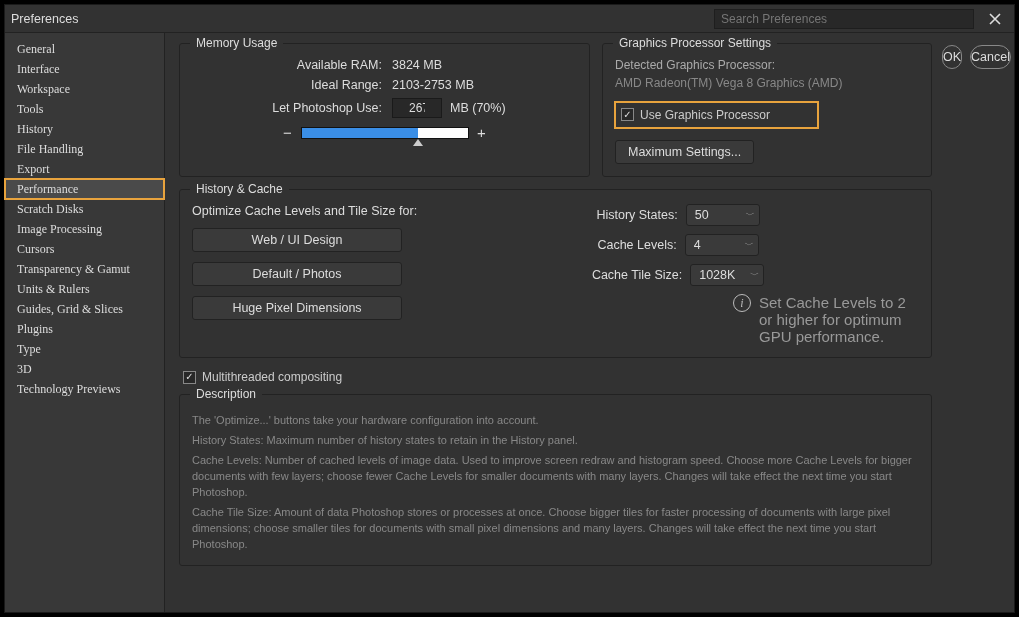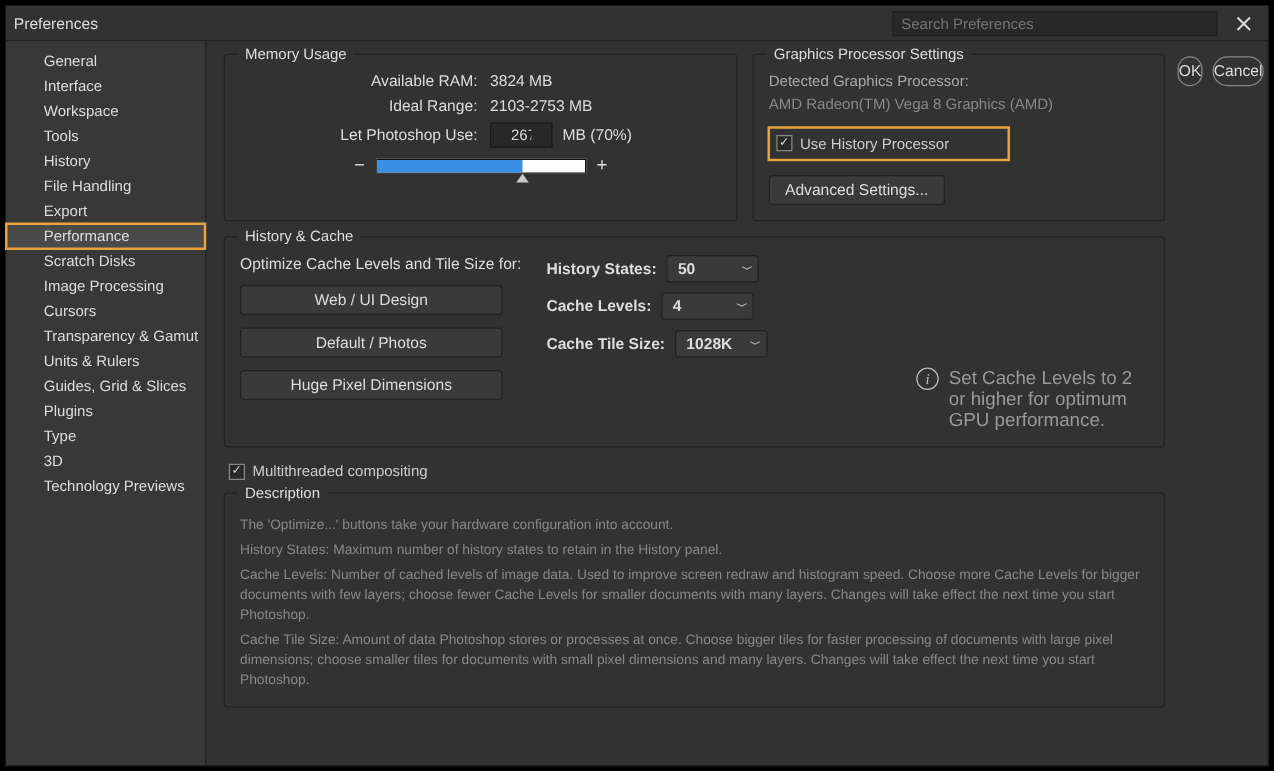--- a/index.html
+++ b/index.html
@@ -47,25 +47,26 @@
   
   .body { flex: 1; display: flex; }
   .sidebar {
     width: 160px;
     background: #383838;
     border-right: 1px solid #222;
     padding-top: 6px;
   }
   .sidebar-item {
     height: 20px; line-height: 20px;
-    padding-left: 30px;
+    padding-left: 12px;
     font-size: 12px;
     color: #ddd;
     cursor: pointer;
     white-space: nowrap;
+    font-family: Liberation Serif, serif;
   }
   .sidebar-item.selected {
     background: #4a4a4a;
     outline: 2px solid #e8a33d;
     outline-offset: -1px;
   }
   
   .content {
     flex: 1;
     padding: 10px 10px 10px 14px;
@@ -149,21 +150,21 @@
     color: #ddd;
     font-size: 12.5px;
     padding: 0 12px;
     cursor: pointer;
     border-radius: 3px;
   }
   
   .hc-row { display: flex; gap: 20px; }
   .hc-left { flex: 0 0 auto; }
   .hc-right { flex: 1; }
-  .hc-ctrl { display: flex; align-items: center; justify-content: flex-start; margin-bottom: 8px; gap: 8px; font-weight: bold; }
+  .hc-ctrl { display: flex; align-items: center; justify-content: center; margin-bottom: 8px; gap: 8px; }
   .hc-label { color: #ddd; font-size: 12.5px; }
   .select {
     height: 22px; background: #3a3a3a;
     border: 1px solid #222; border-radius: 3px;
     display: inline-flex; align-items: center;
     padding: 0 4px 0 8px; gap: 6px;
     font-size: 12.5px; color: #ddd; cursor: pointer;
     min-width: 60px; justify-content: space-between;
   }
   .select .chev { font-size: 9px; color: #bbb; }
@@ -263,24 +264,24 @@
             <span class="plus">+</span>
           </div>
         </div>
 
         <div class="group gpu-group">
           <div class="group-title">Graphics Processor Settings</div>
           <div class="gpu-detected">Detected Graphics Processor:</div>
           <div class="gpu-name">AMD Radeon(TM) Vega 8 Graphics (AMD)</div>
           <div class="gpu-check-wrap highlight-box">
             <span class="checkbox checked"></span>
-            <span>Use History Processor</span>
+            <span>Use Graphics Processor</span>
           </div>
           <div style="margin-top:12px">
-            <button class="btn">Advanced Settings...</button>
+            <button class="btn">Maximum Settings...</button>
           </div>
         </div>
       </div>
 
       <div class="group">
         <div class="group-title">History &amp; Cache</div>
         <div class="hc-row">
           <div class="hc-left">
             <div class="opt-label">Optimize Cache Levels and Tile Size for:</div>
             <button class="btn opt-btn">Web / UI Design</button>

